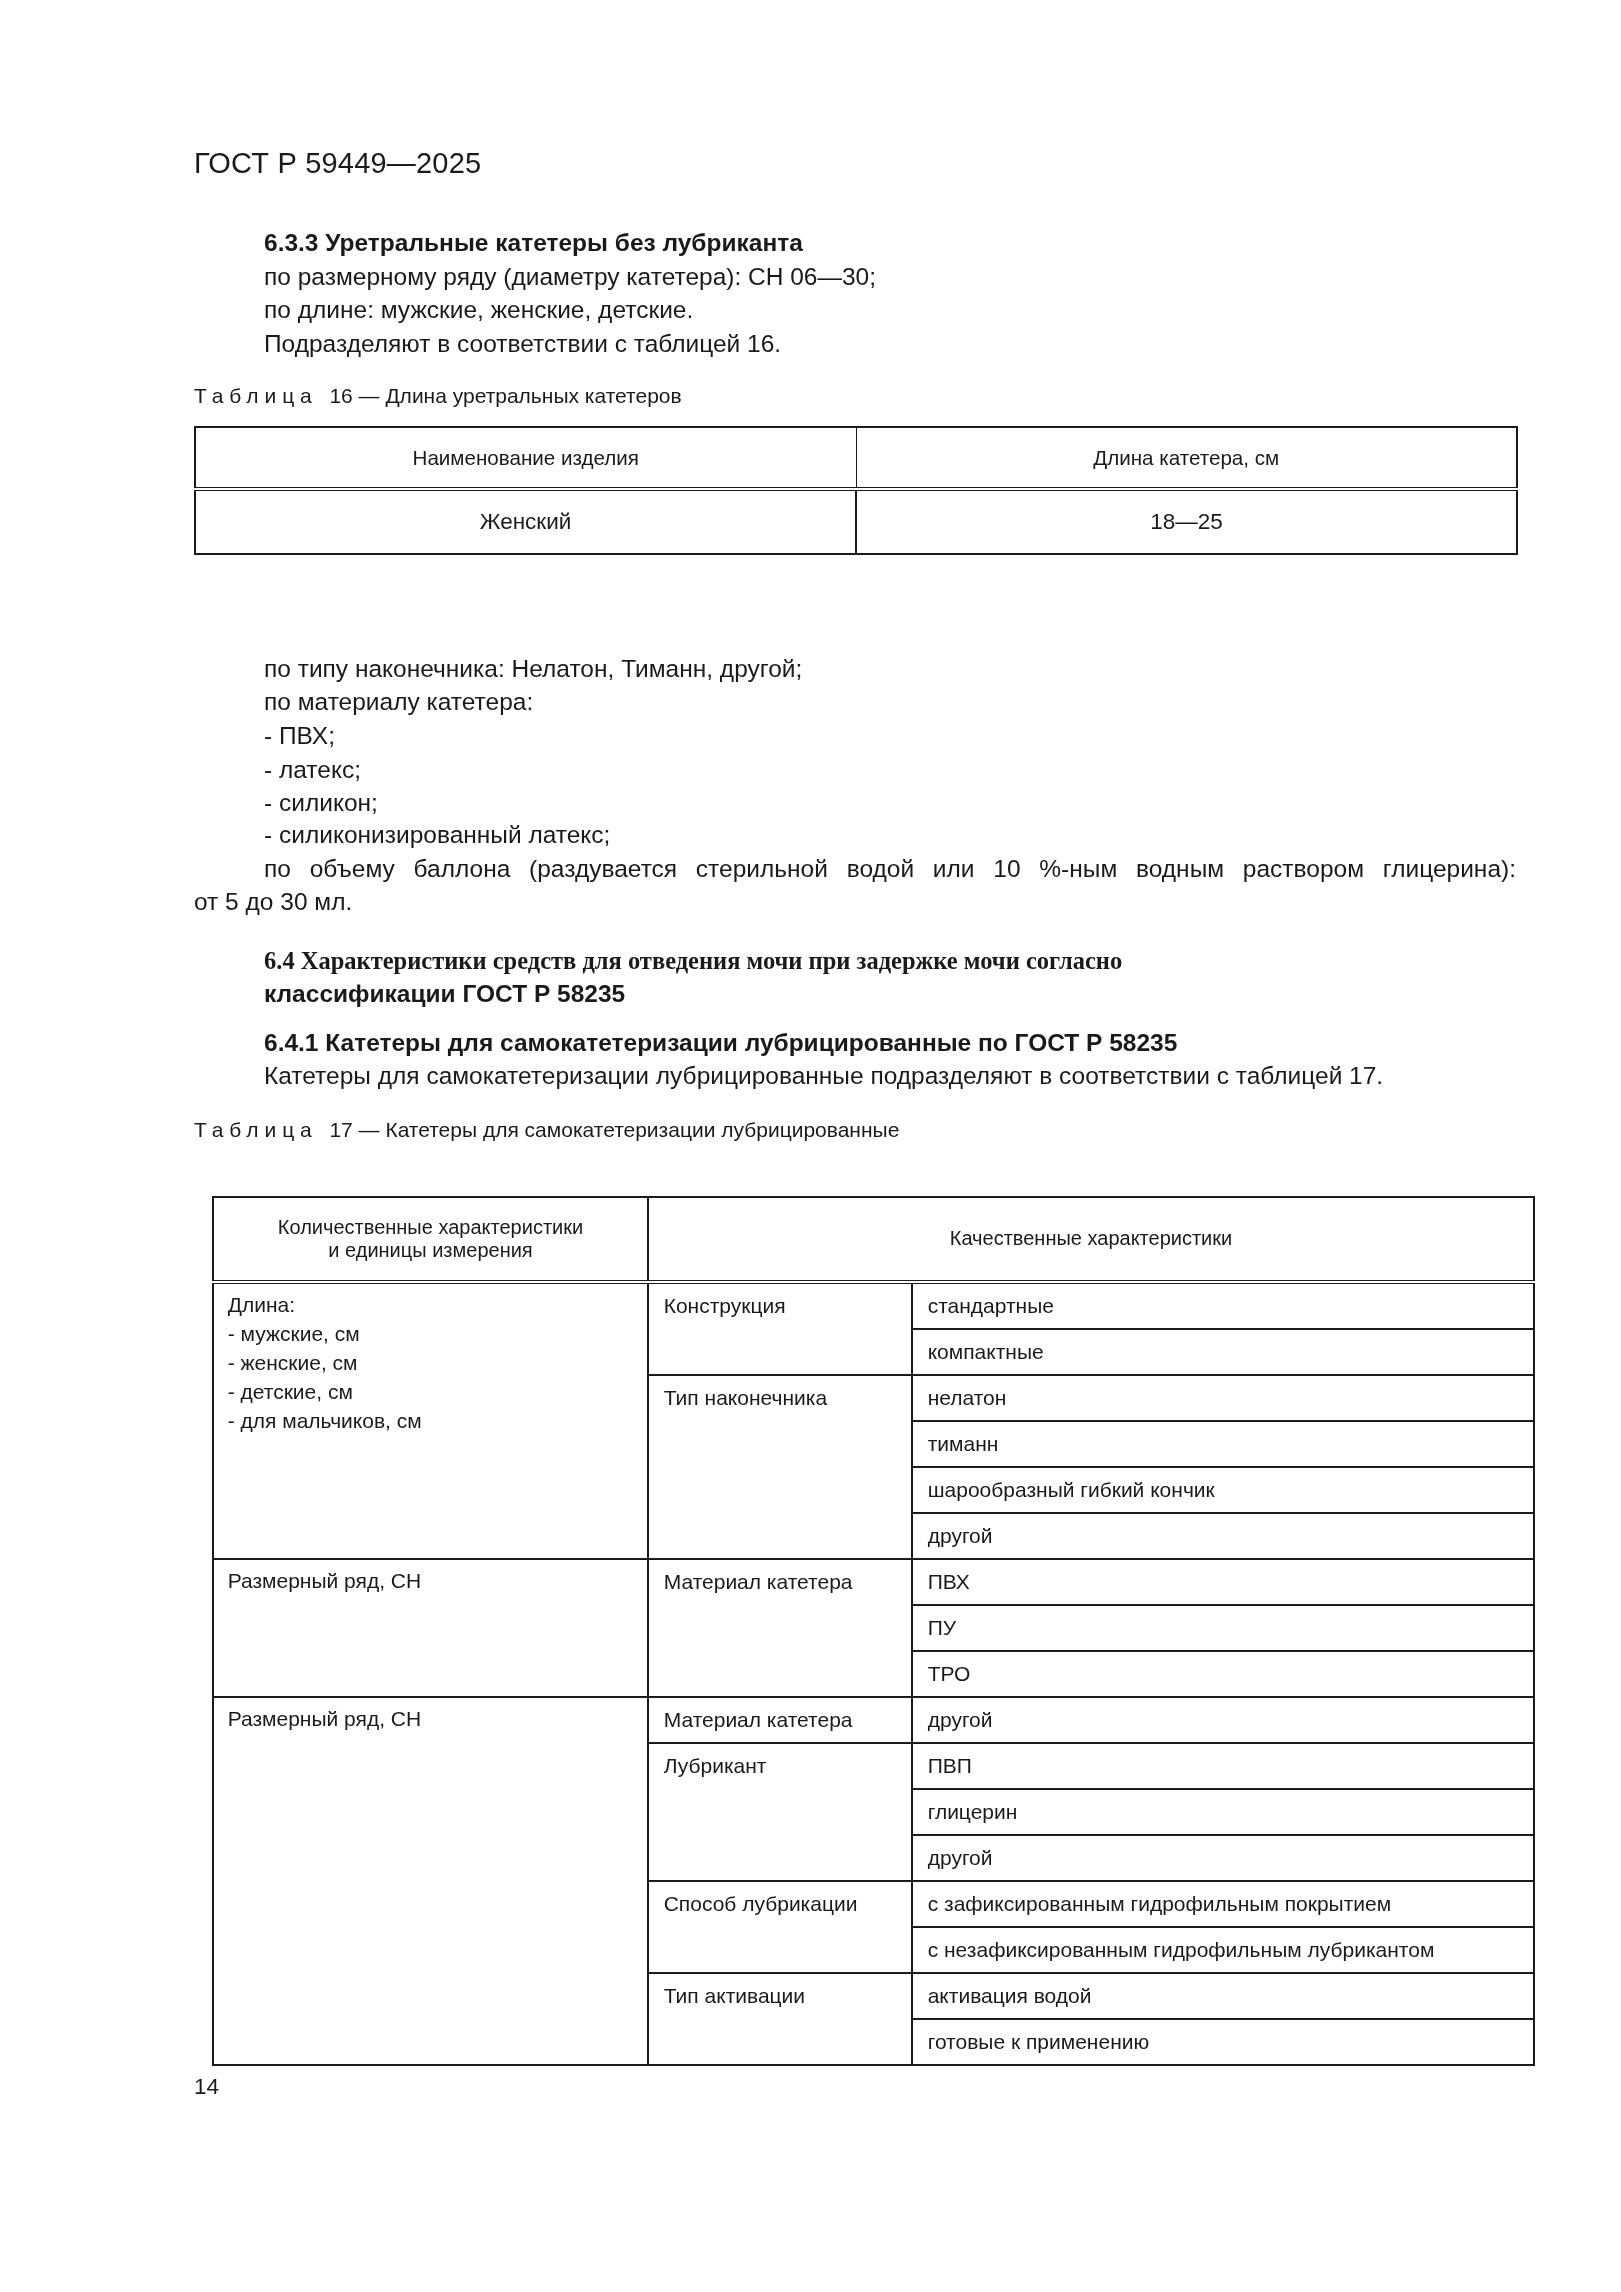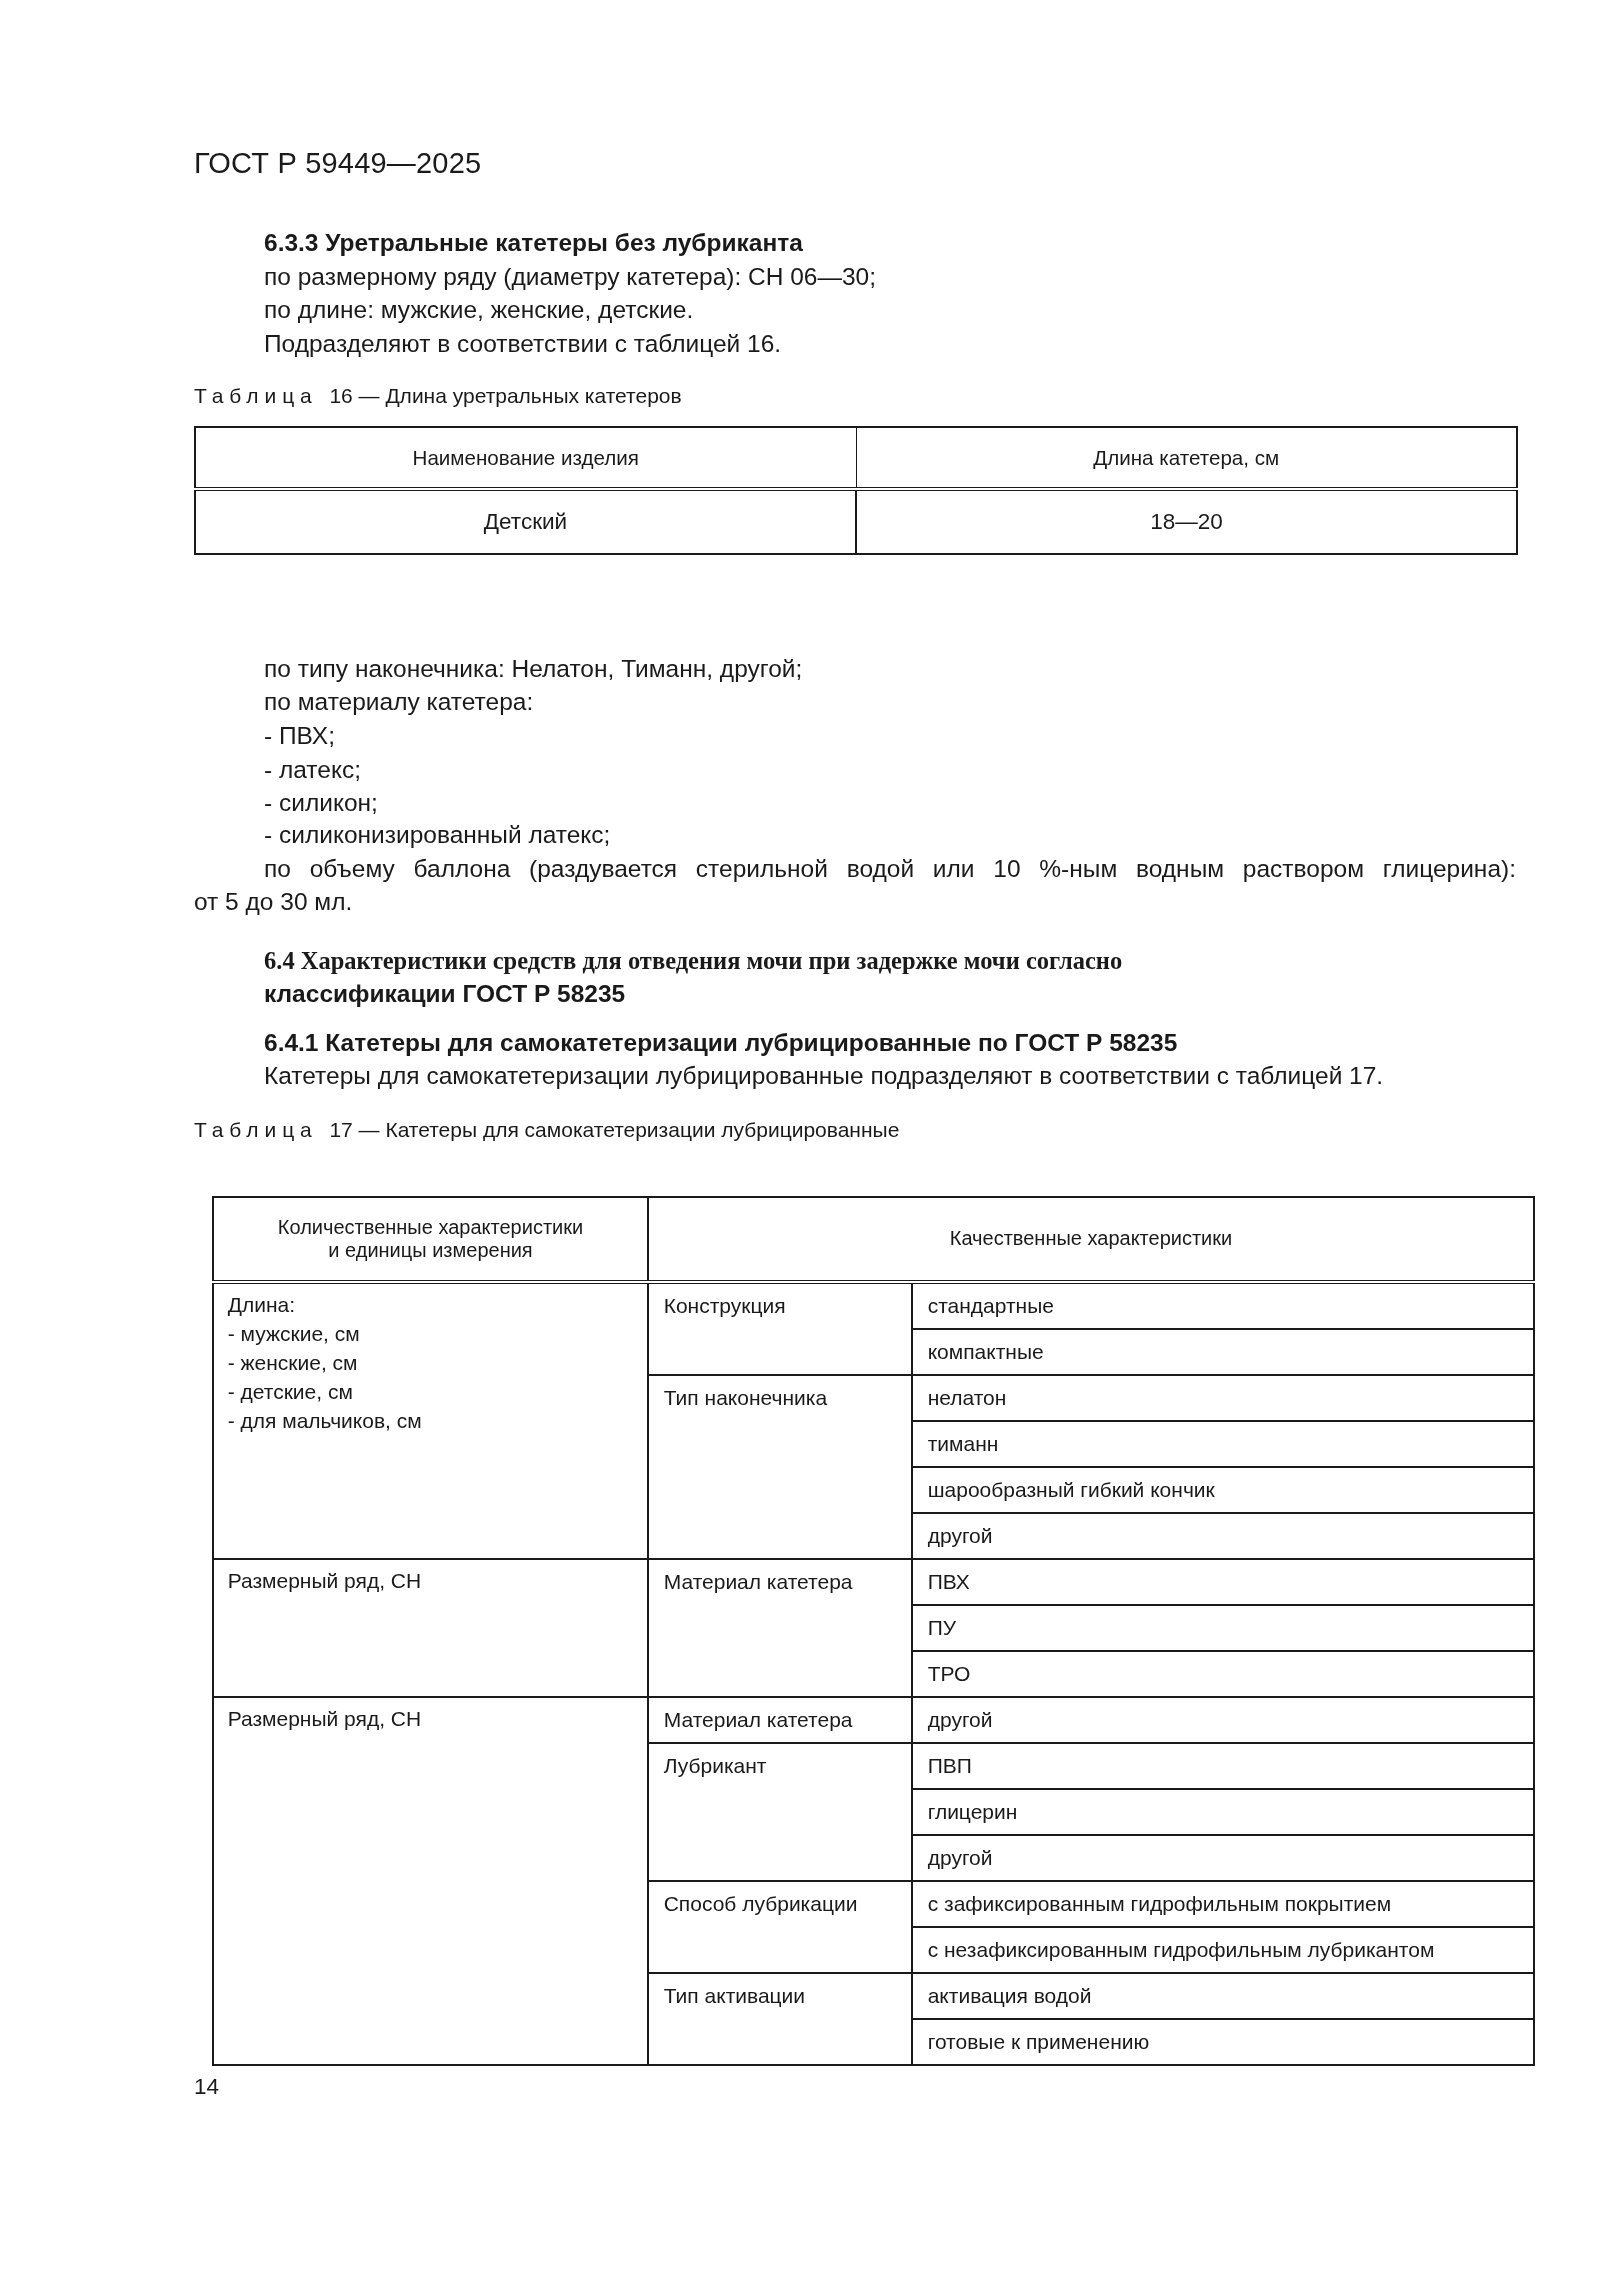--- a/index.html
+++ b/index.html
@@ -56,22 +56,22 @@
   <colgroup>
       <col style="width:661px">
       <col style="width:661px">
     </colgroup>
   <tbody>
       <tr>
     <th>Наименование изделия</th>
     <th>Длина катетера, см</th>
   </tr>
   <tr>
-    <td>Детский</td>
-    <td>18—20</td>
+    <td>Женский</td>
+    <td>18—25</td>
   </tr>
 </tbody>
   </table>
 
 <div class="abs body-text" style="left:264px; top:655px;">по типу наконечника: Нелатон, Тиманн, другой;</div>
 <div class="abs body-text" style="left:264px; top:688px;">по материалу катетера:</div>
 <div class="abs body-text" style="left:264px; top:722px;text-align:center;">- ПВХ;</div>
 <div class="abs body-text" style="left:264px; top:756px;">- латекс;</div>
 <div class="abs body-text" style="left:264px; top:789px;">- силикон;</div>
 <div class="abs body-text" style="left:264px; top:821px;">- силиконизированный латекс;</div>

